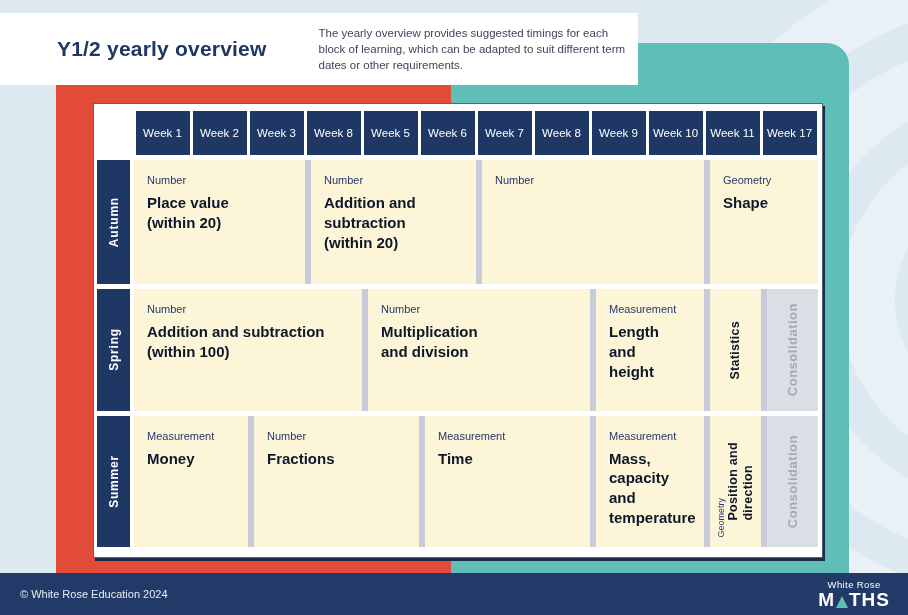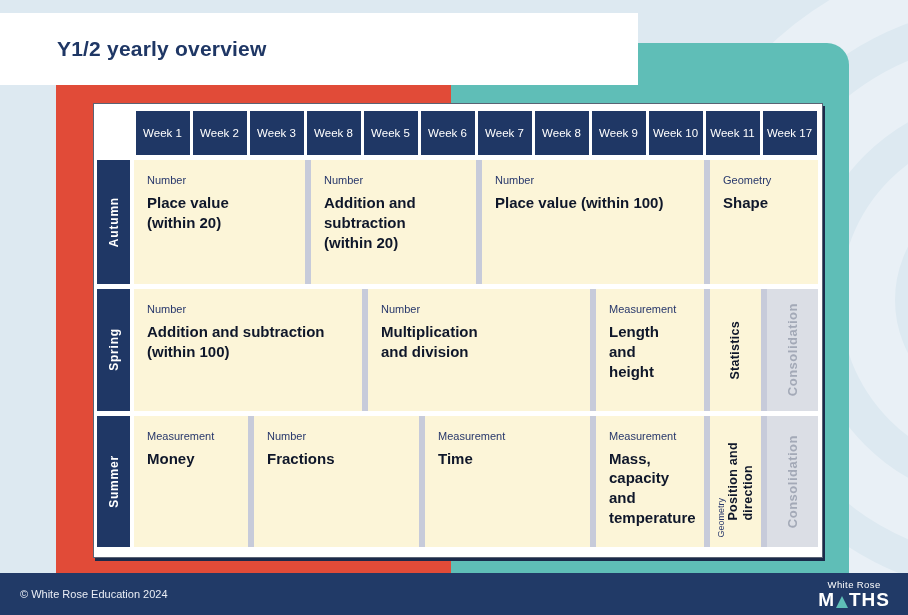--- a/index.html
+++ b/index.html
@@ -70,20 +70,21 @@
 
 <div class="ring r1"></div>
 <div class="ring r2"></div>
 <div class="ring r3"></div>
 
 <div class="teal-panel"></div>
 <div class="orange-panel"></div>
 
 <div class="header-card">
   <div class="page-title">Y1/2 yearly overview</div>
+  <div class="page-desc">The yearly overview provides suggested timings for each block of learning, which can be adapted to suit different term dates or other requirements.</div>
 </div>
 
 <div class="card">
   <div class="grid-row week-row" id="week-row">
       <div class="week-cell" style="grid-column: 2 / span 1;">Week 1</div>
       <div class="week-cell" style="grid-column: 3 / span 1;">Week 2</div>
       <div class="week-cell" style="grid-column: 4 / span 1;">Week 3</div>
       <div class="week-cell" style="grid-column: 5 / span 1;">Week 8</div>
       <div class="week-cell" style="grid-column: 6 / span 1;">Week 5</div>
       <div class="week-cell" style="grid-column: 7 / span 1;">Week 6</div>
@@ -105,21 +106,20 @@
 (within 20)</div>
       </div>
       <div class="block" style="grid-column: span 3;">
         <div class="block-cat">Number</div>
         <div class="block-title">Addition and
 subtraction
 (within 20)</div>
       </div>
       <div class="block" style="grid-column: span 4;">
         <div class="block-cat">Number</div>
-        <div class="block-title">Place value (within 100)</div>
       </div>
       <div class="block" style="grid-column: span 2;">
         <div class="block-cat">Geometry</div>
         <div class="block-title">Shape</div>
       </div>
     </div>
     <div class="grid-row trow row-1">
       <div class="season-label">
         <span class="v-text">Spring</span>
       </div>

